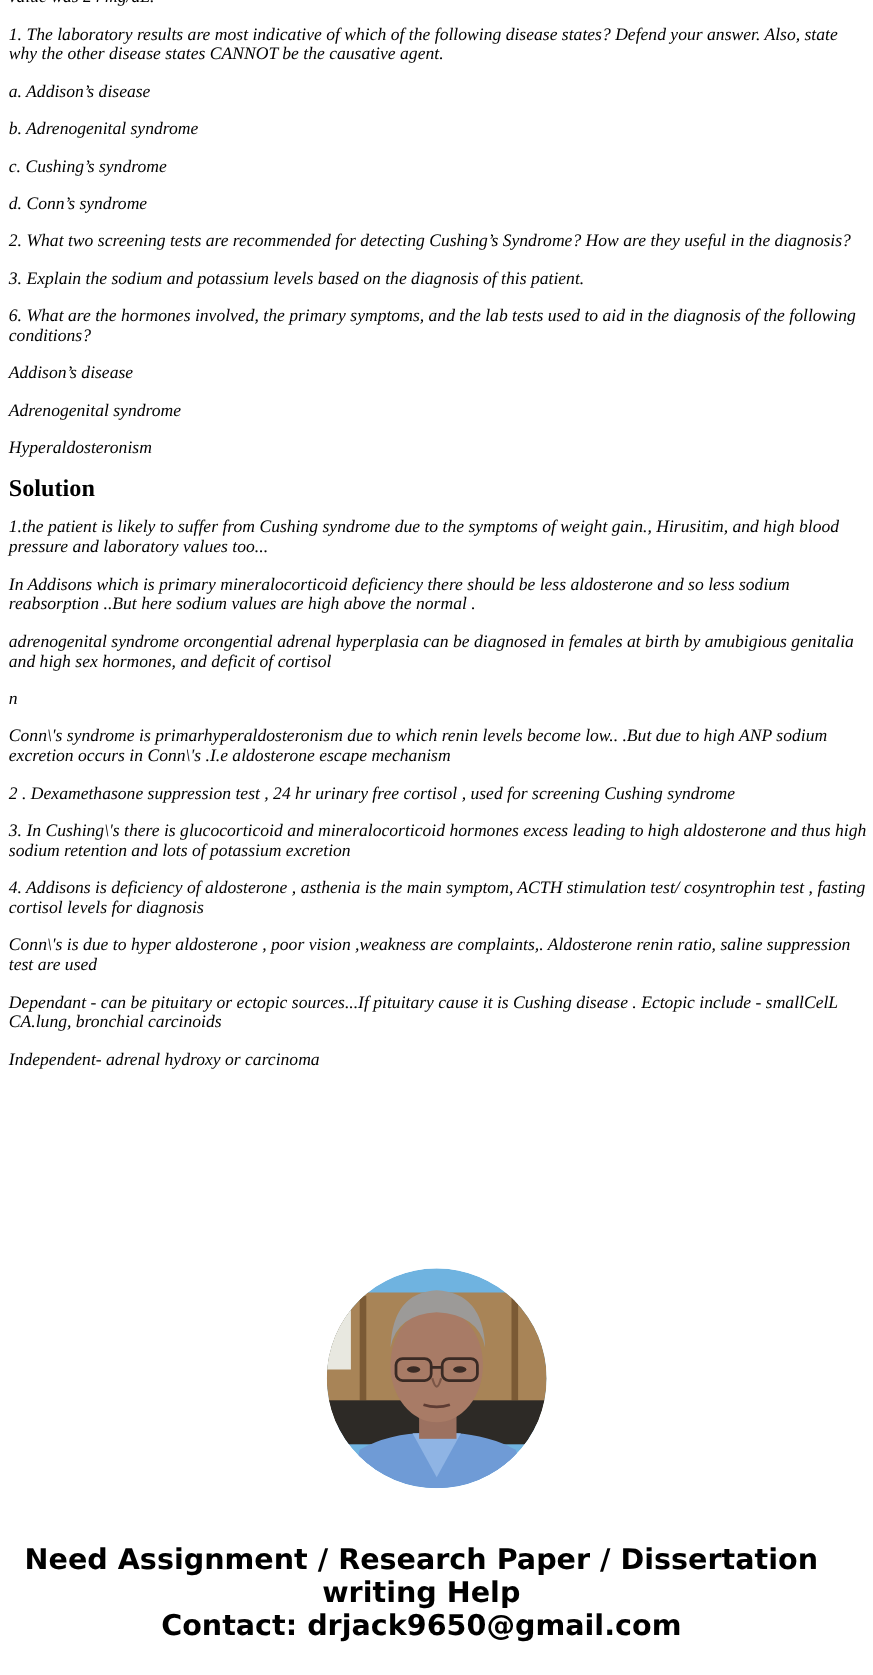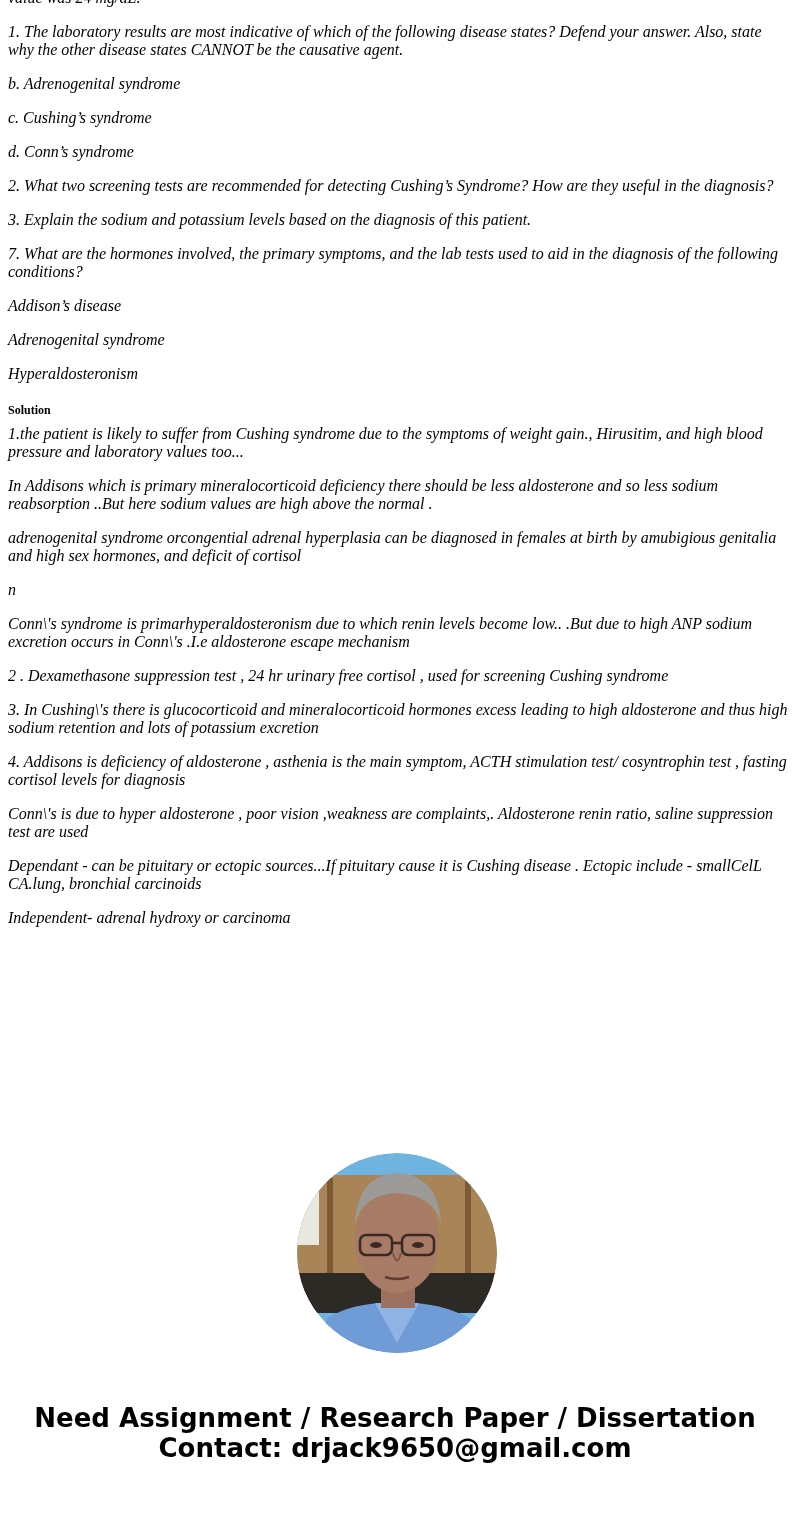--- a/index.html
+++ b/index.html
@@ -9,60 +9,61 @@
     overflow: hidden;
     position: relative;
     font-family: "Liberation Serif", "DejaVu Serif", serif;
     font-size: 16px;
     line-height: 18px;
     color: #000000;
   }
   .page { position: absolute; left: 8px; top: -11px; width: 780px; }
   p { margin: 0 0 16px 0; font-style: italic; }
   h3 {
-    margin: 2px 0 4px 0;
-    font-size: 12px;
+    margin: 2px 0 16px 0;
+    font-size: 22px;
     line-height: 22px;
     font-weight: bold;
   }
   .avatar-wrap {
     position: absolute;
     left: 297px;
     top: 1153px;
     width: 200px;
     height: 200px;
     border-radius: 50%;
     overflow: hidden;
   }
   .promo {
     position: absolute;
-    left: 12px;
+    left: 0;
     top: 1403px;
     width: 766px;
     text-align: center;
     font-family: "DejaVu Sans", sans-serif;
     font-weight: bold;
     font-size: 26px;
     line-height: 30px;
     color: #000000;
   }
   .promo div { margin: 0; }
 </style>
 </head>
 <body>
 
 <div class="page">
   <p>value was 24 mg/dL.</p>
   <p>1.   The laboratory results are most indicative of which of the following disease states? Defend your answer. Also, state why the other disease states CANNOT be the causative agent.</p>
+  <p>a.    Addison’s disease</p>
   <p>b.    Adrenogenital syndrome</p>
   <p>c.    Cushing’s syndrome</p>
   <p>d.    Conn’s syndrome</p>
   <p>2.   What two screening tests are recommended for detecting Cushing’s Syndrome? How are they useful in the diagnosis?</p>
   <p>3.   Explain the sodium and potassium levels based on the diagnosis of this patient.</p>
-  <p>7.   What are the hormones involved, the primary symptoms, and the lab tests used to aid in the diagnosis of the following conditions?</p>
+  <p>6.   What are the hormones involved, the primary symptoms, and the lab tests used to aid in the diagnosis of the following conditions?</p>
   <p>Addison’s disease</p>
   <p>Adrenogenital syndrome</p>
   <p>Hyperaldosteronism</p>
 
   <h3>Solution</h3>
 
   <p>1.the patient is likely to suffer from Cushing syndrome due to the symptoms of weight gain., Hirusitim, and high blood pressure and laboratory values too...</p>
   <p>In Addisons which is primary mineralocorticoid deficiency there should be less aldosterone and so less sodium reabsorption ..But here sodium values are high above the normal .</p>
   <p>adrenogenital syndrome orcongential adrenal hyperplasia can be diagnosed in females at birth by amubigious genitalia and high sex hormones, and deficit of cortisol</p>
   <p>n</p>
@@ -100,14 +101,15 @@
       <ellipse cx="79" cy="92" rx="6" ry="3" fill="#3a2a24"></ellipse>
       <ellipse cx="121" cy="92" rx="6" ry="3" fill="#3a2a24"></ellipse>
       <path d="M96 100 Q100 115 104 100" fill="none" stroke="#7a5546" stroke-width="2"></path>
       <path d="M88 124 Q100 128 112 124" fill="none" stroke="#5e3c33" stroke-width="2.5"></path>
     </g>
   </svg>
 </div>
 
 <div class="promo">
   <div>Need Assignment / Research Paper / Dissertation</div>
+  <div>writing Help</div>
   <div>Contact: drjack9650@gmail.com</div>
 </div>
 
 </body></html>

